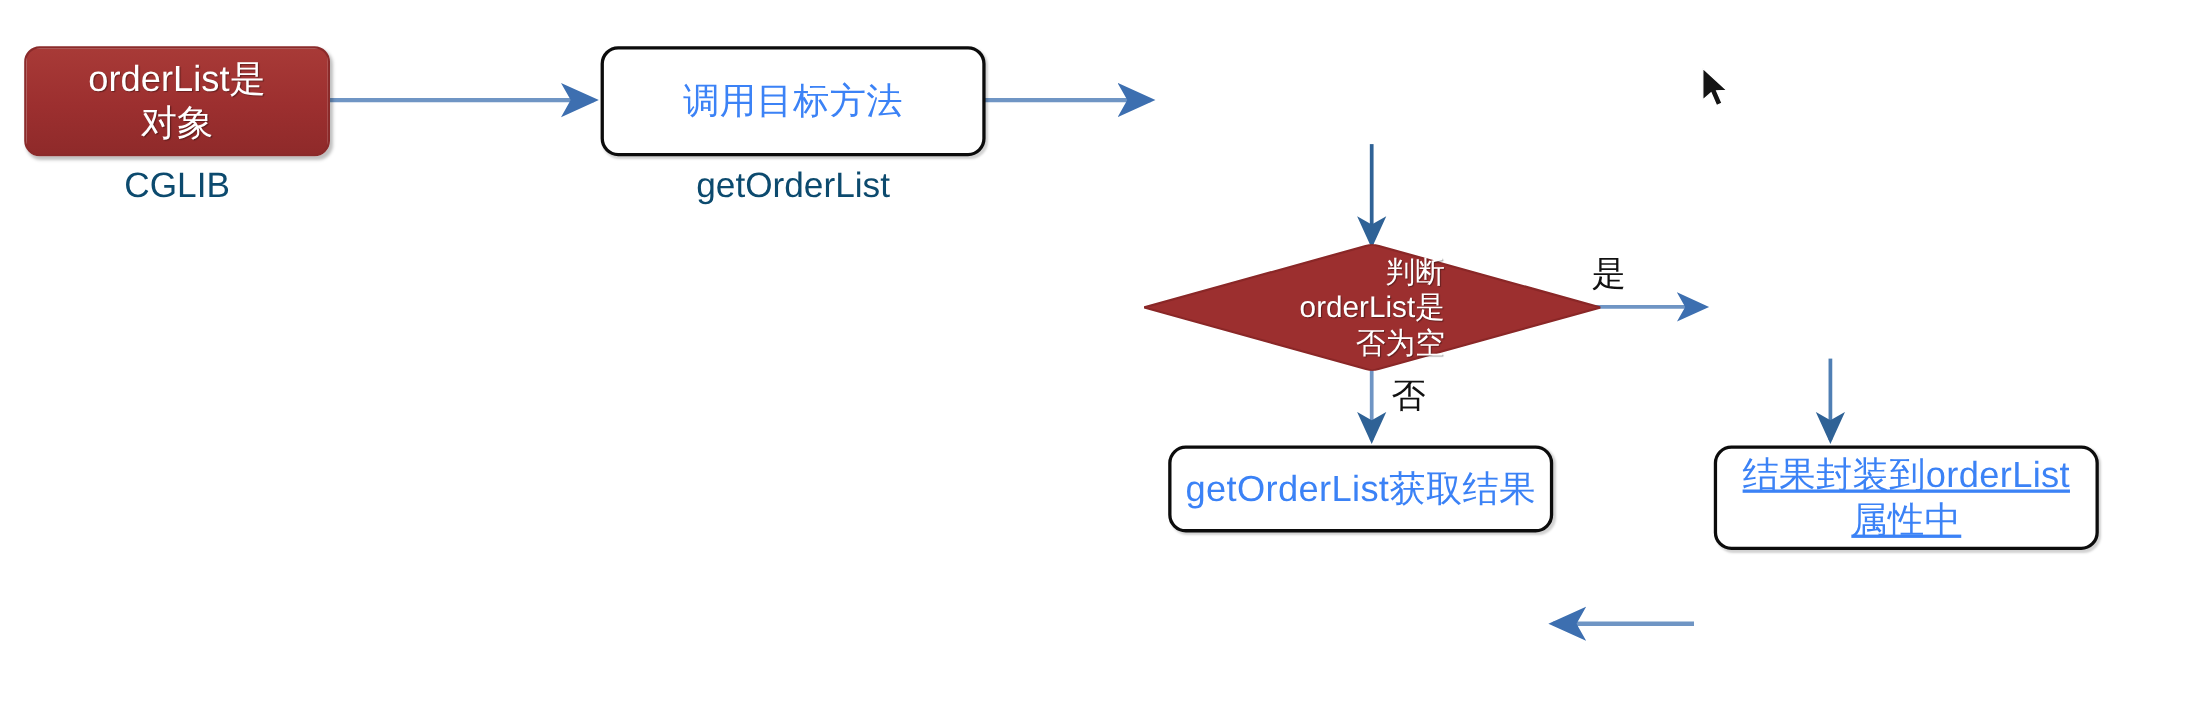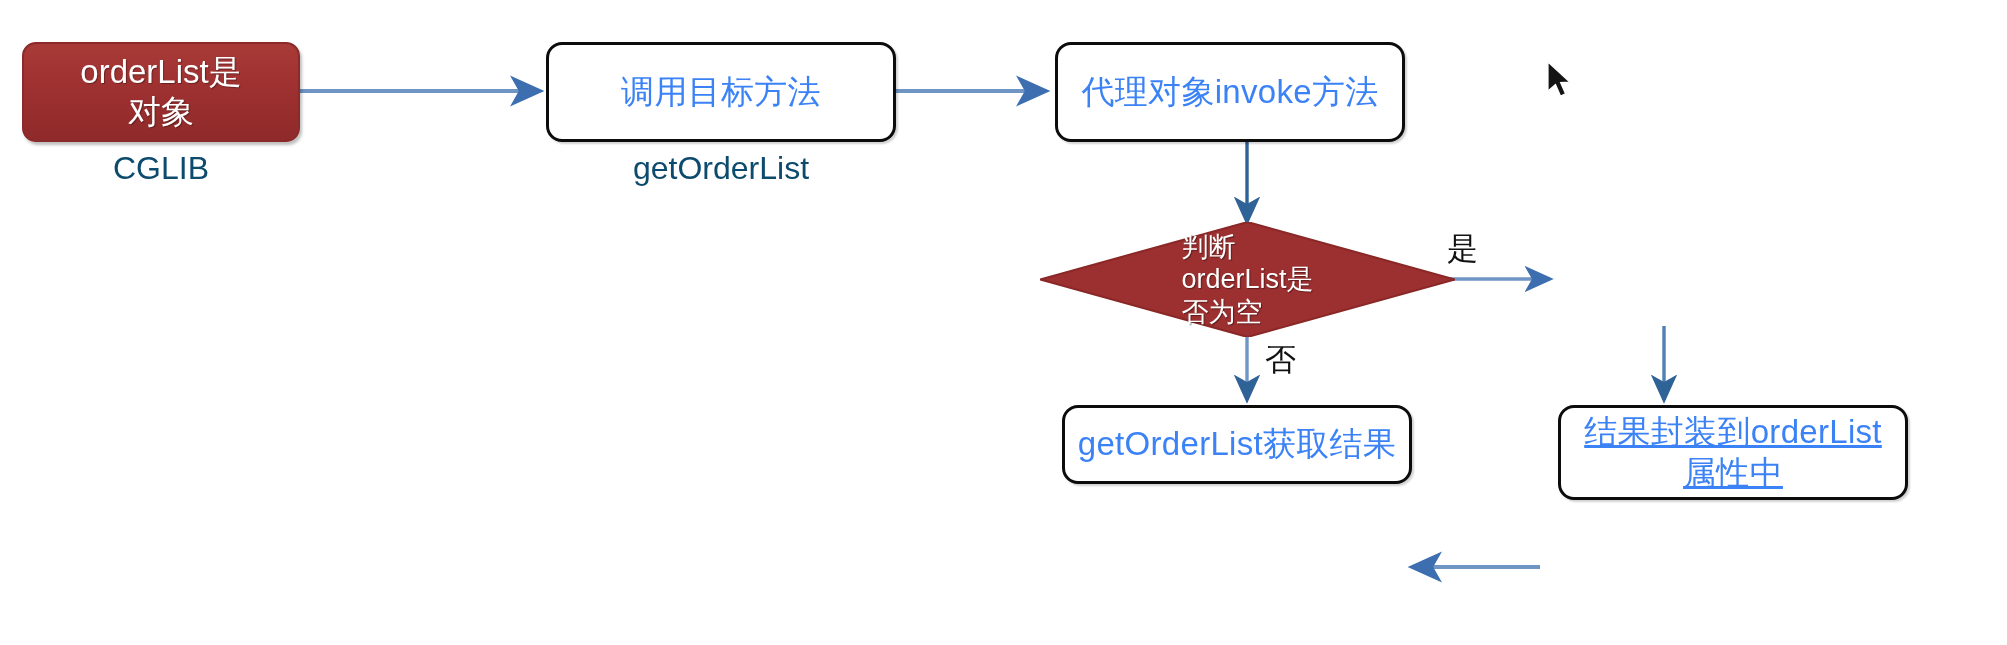--- a/index.html
+++ b/index.html
@@ -72,21 +72,21 @@
   }
   .diamond-text {
     position: absolute;
     left: 0;
     top: 0;
     width: 100%;
     height: 100%;
     display: flex;
     align-items: center;
     justify-content: center;
-    text-align: left;
+    text-align: right;
     color: #ffffff;
     font-size: 27px;
     line-height: 1.2;
     text-shadow: 1px 1px 1px rgba(0,0,0,0.4);
     white-space: pre-line;
   }
   .edge-label {
     position: absolute;
     color: #111111;
     font-size: 31px;
@@ -131,21 +131,20 @@
     <line x1="1540" y1="567" x2="1412" y2="567" stroke="#6f95c4" stroke-width="4" marker-end="url(#arrowLeft)"></line>
   </svg>
 
   <div class="node node-red nowrap" style="left:22px; top:42px; width:278px; height:100px;">orderList是
 对象</div>
   <div class="node-label" style="left:22px; top:150px; width:278px;">CGLIB</div>
 
   <div class="node node-plain nowrap" style="left:546px; top:42px; width:350px; height:100px;">调用目标方法</div>
   <div class="node-label" style="left:546px; top:150px; width:350px;">getOrderList</div>
 
-  <div class="node node-plain nowrap" style="left:1055px; top:42px; width:350px; height:100px;">代理对象invoke方法</div>
 
   <div class="diamond-wrap" style="left:1040px; top:222px; width:415px; height:115px;">
     <svg class="diamond-shape" viewBox="0 0 415 115" preserveAspectRatio="none" xmlns="http://www.w3.org/2000/svg">
       <polygon points="207.5,0 415,57.5 207.5,115 0,57.5" fill="#9c2f2f" stroke="#8a2727" stroke-width="2"></polygon>
       <polygon points="207.5,3 410,57.5 207.5,112 5,57.5" fill="url(#dgrad)" opacity="0.0"></polygon>
     </svg>
     <div class="diamond-text">判断
 orderList是
 否为空</div>
   </div>

